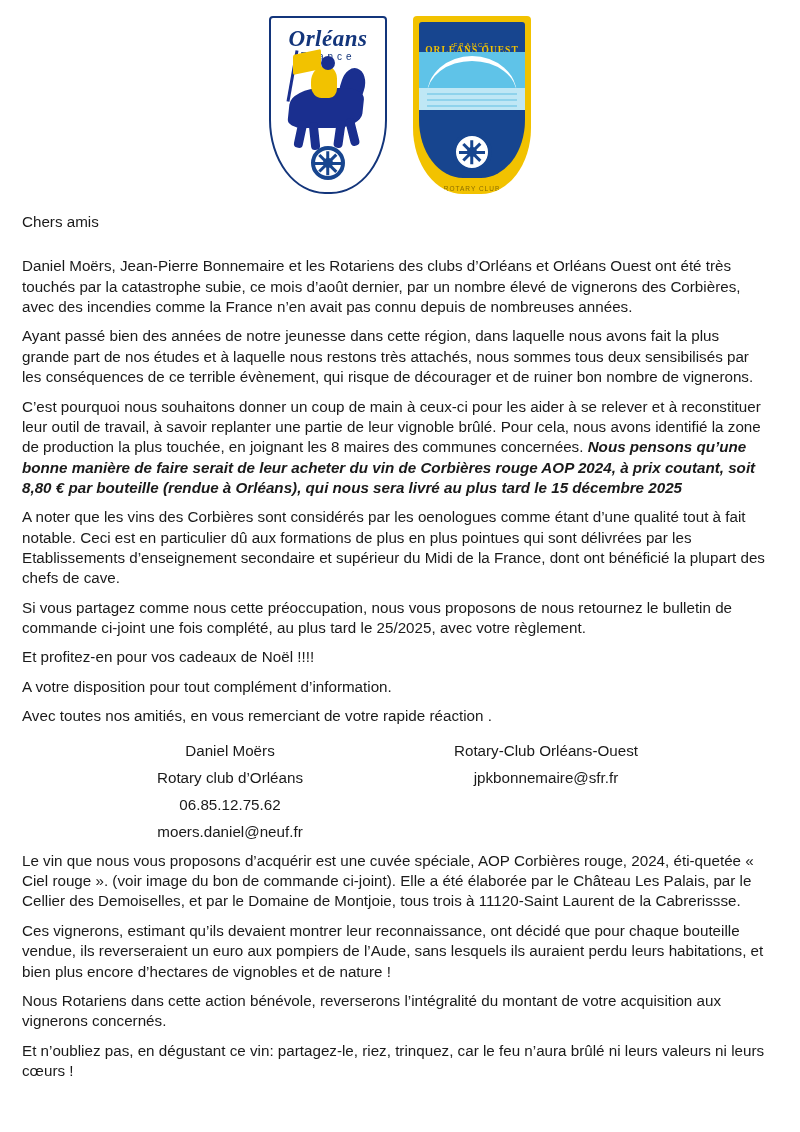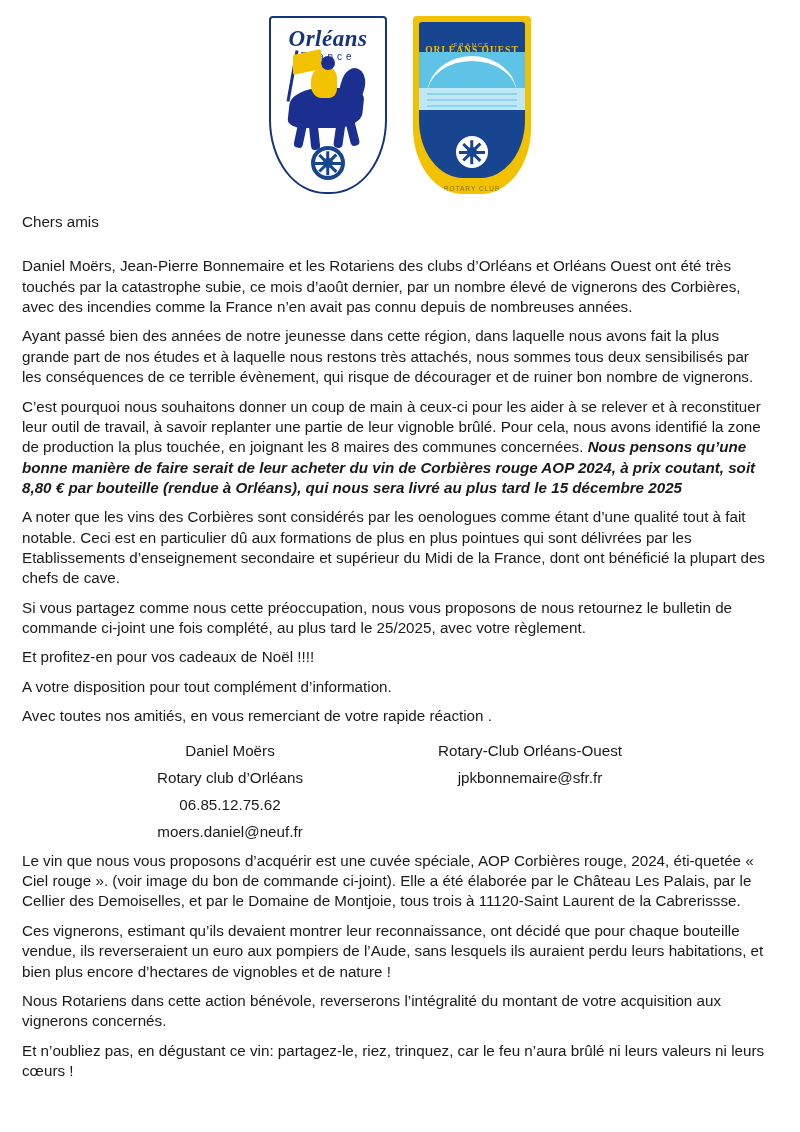--- a/index.html
+++ b/index.html
@@ -272,21 +272,21 @@
   }
   .italic-bold {
     font-style: italic;
     font-weight: bold;
   }
 
   
   .signatures {
     display: flex;
     justify-content: flex-start;
-    gap: 0;
+    gap: 16px;
     margin: 10px 0 6px 0;
     padding-left: 58px;
   }
   .sig-col {
     width: 300px;
     text-align: center;
     font-size: 15.2px;
     line-height: 1.78;
   }
   .sig-col .line { display: block; }

